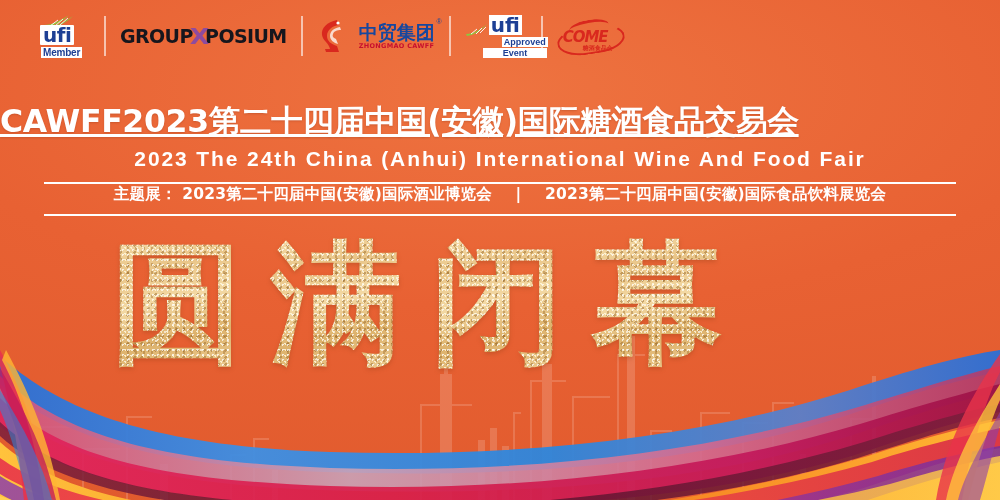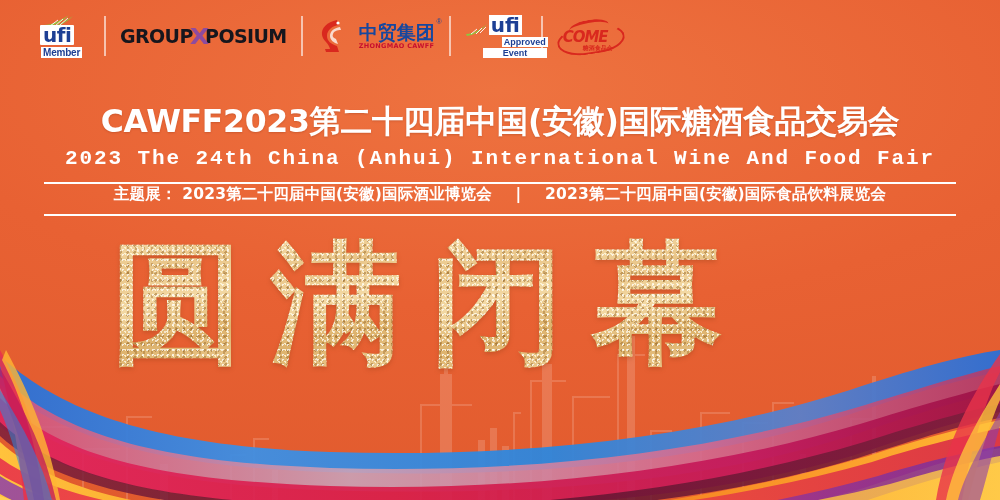--- a/index.html
+++ b/index.html
@@ -52,30 +52,31 @@
 
   
   .cw{position:relative;width:66px;height:40px;}
   .cw .ring{position:absolute;left:0;top:10px;width:64px;height:24px;border:2.5px solid #d9281e;border-radius:50%/60%;border-top-color:transparent;transform:rotate(-8deg);}
   .cw .name{position:absolute;left:6px;top:12px;font-family:"DejaVu Sans",sans-serif;font-style:italic;font-weight:bold;font-size:15px;color:#d9281e;letter-spacing:-1px;}
   .cw .zh{position:absolute;left:26px;top:28px;font-size:6px;font-weight:bold;color:#d9281e;letter-spacing:0;}
   .cw .swoosh{position:absolute;left:12px;top:4px;width:40px;height:12px;border-top:3px solid #d9281e;border-radius:50%;transform:rotate(-10deg);}
 
   
   #title{
-    position:absolute;left:0;top:101px;width:1000px;text-align:center;
+    position:absolute;left:0;top:101px;width:1000px;text-align:left;
     color:#ffffff;font-weight:bold;font-size:31.5px;line-height:40px;letter-spacing:-.3px;
     font-family:"DejaVu Sans","Liberation Sans",sans-serif;
     text-shadow:0 1px 2px rgba(120,40,10,.25);
     white-space:nowrap;
+    text-decoration:underline;
   }
   #subtitle{
     position:absolute;left:0;top:145px;width:1000px;text-align:center;
     color:#ffffff;font-weight:bold;font-size:21px;line-height:28px;letter-spacing:1.9px;
-    font-family:Liberation Mono, monospace;white-space:nowrap;
+    font-family:Liberation Sans, sans-serif;white-space:nowrap;
   }
   #themebar{
     position:absolute;left:44px;top:182px;width:912px;height:30px;
     border-top:2.5px solid #ffffff;border-bottom:2.5px solid #ffffff;
     display:flex;justify-content:center;
   }
   #themebar .tline{
     color:#ffffff;font-weight:bold;font-size:15.5px;line-height:20px;white-space:nowrap;
     font-family:"DejaVu Sans","Liberation Sans",sans-serif;letter-spacing:.2px;
   }

